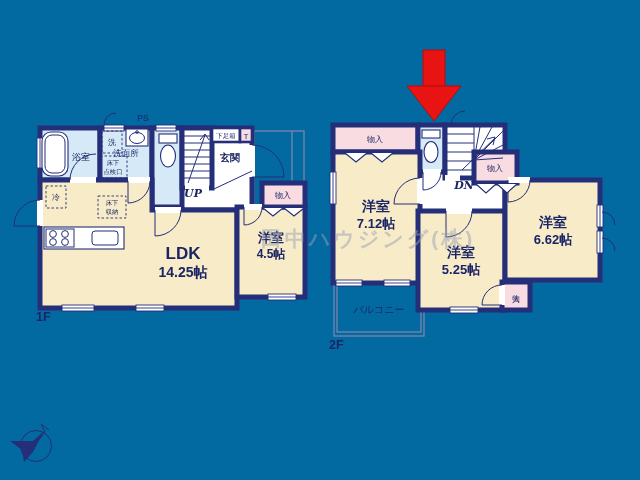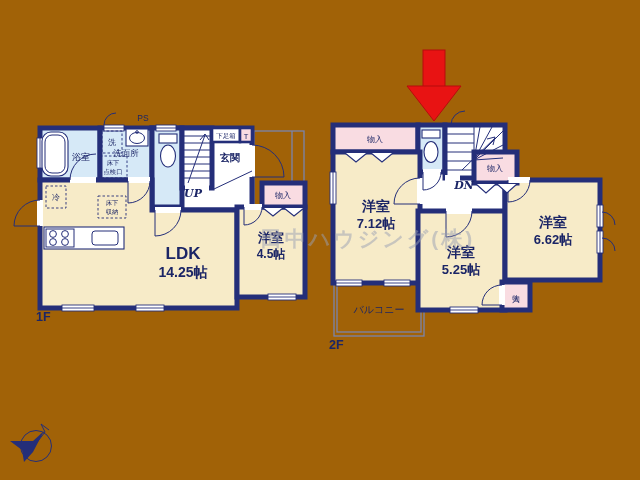--- a/index.html
+++ b/index.html
@@ -1,16 +1,16 @@
 <!DOCTYPE html>
 <html style="--wall: #242e79; --ink: #1b2566; --cream: #f7ebc8; --blue: #d6e9f7; --pink: #f9dce2; --red: #e81313; --thin: #7a84ad; --wmgray: #9aa0b4;"><head>
 <meta charset="utf-8">
 <style>
   html,body{margin:0;padding:0;background:#fff;}
-  .stage{position:relative;width:640px;height:480px;background:#a16207;overflow:hidden;}
+  .stage{position:relative;width:640px;height:480px;background:#0369a1;overflow:hidden;}
   svg{display:block;}
   svg text{font-family:"Liberation Sans",sans-serif;fill:var(--ink);text-anchor:middle;}
   .b{font-weight:700;}
   .it{font-family:"DejaVu Serif",serif;font-style:italic;font-weight:700;}
   .start{text-anchor:start;}
   .wall{fill:#fff;stroke:var(--wall);stroke-width:5;}
   .cream{fill:var(--cream);}
   .blue{fill:var(--blue);}
   .pink{fill:var(--pink);}
   .thinw{stroke-width:2.6;}

